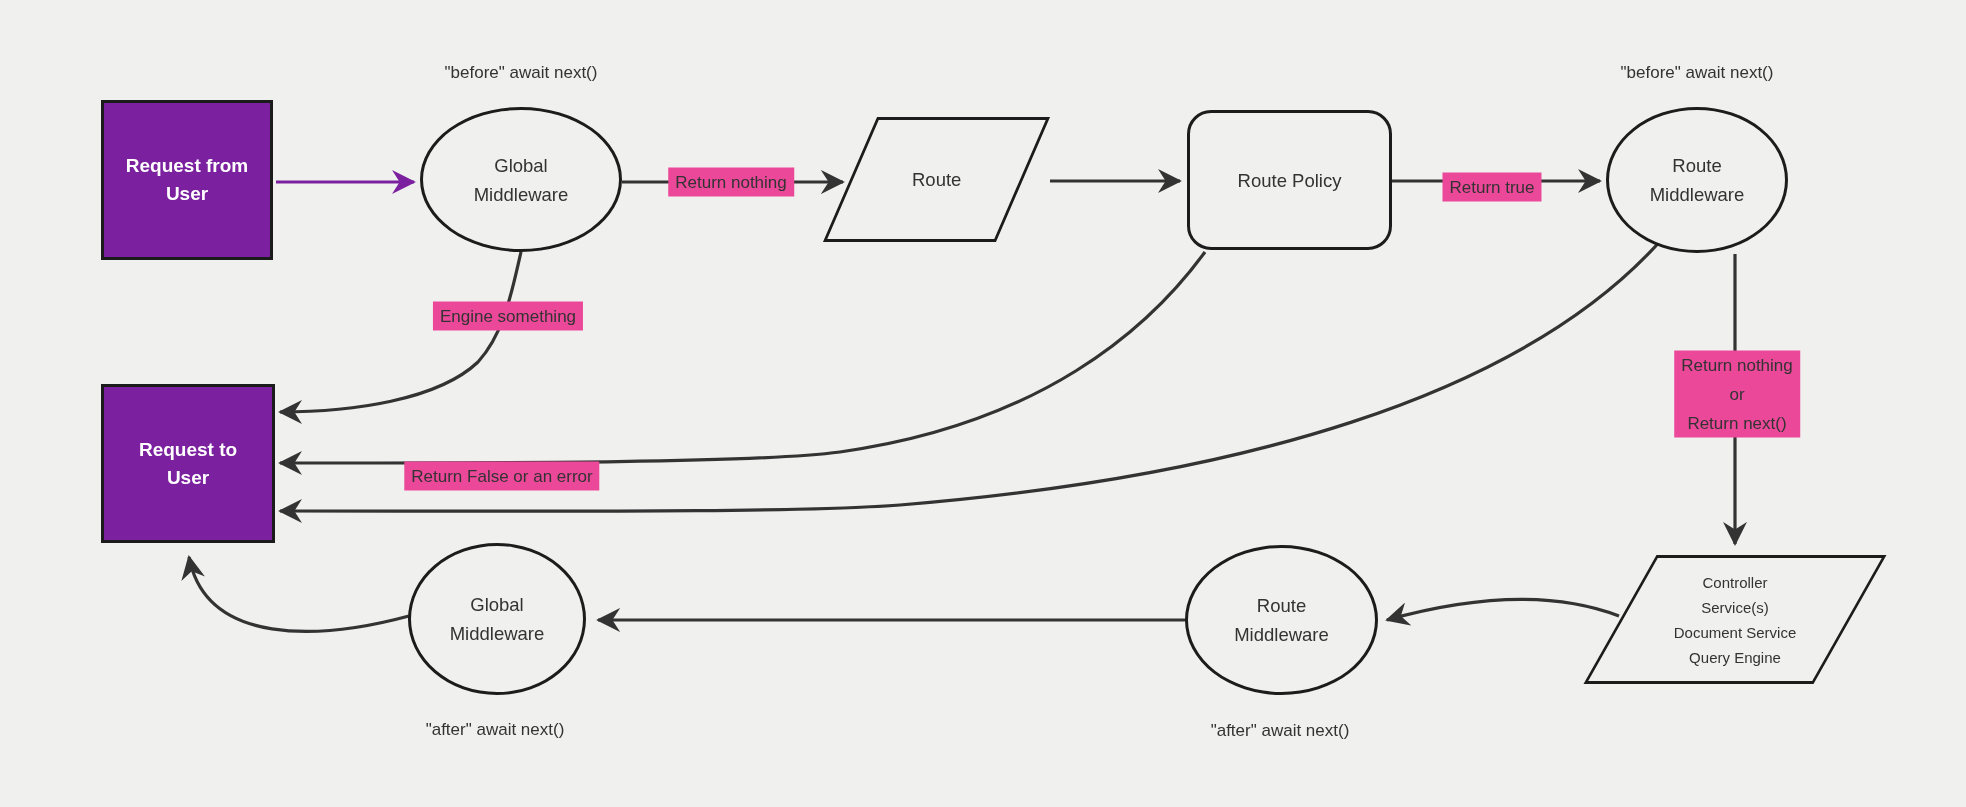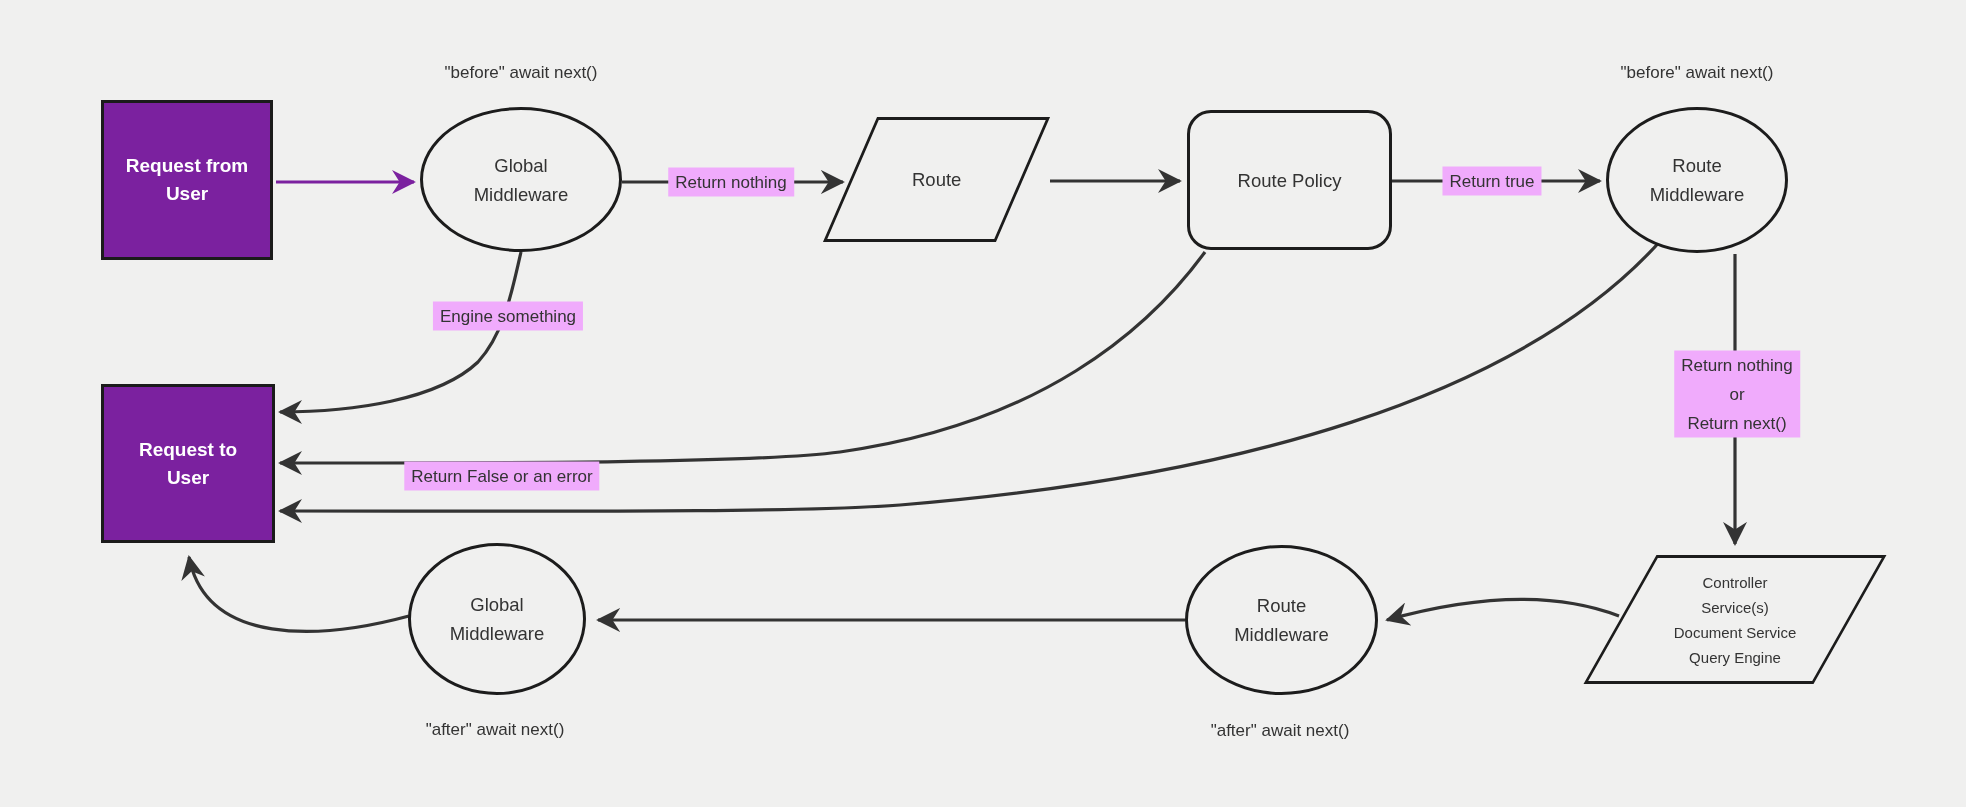--- a/index.html
+++ b/index.html
@@ -29,21 +29,21 @@
   #node-route{transform:skewX(-23.4deg);}
   #node-route .inner{transform:skewX(23.4deg);}
   #node-controller{transform:skewX(-29.5deg);font-size:15px;line-height:25px;}
   #node-controller .inner{transform:skewX(29.5deg);}
   .elabel{
     position:absolute;z-index:2;
     transform:translate(-50%,-50%);
     font-size:17px;line-height:29px;color:#333;
     white-space:nowrap;text-align:center;
   }
-  .elabel.bg{background:#f0abfc;padding:0 7px;}
+  .elabel.bg{background:#ec4899;padding:0 7px;}
 </style>
 </head>
 <body>
 
 <div id="canvas">
 
   <svg id="edges" width="1966" height="807" viewBox="0 0 1966 807">
     <defs>
       <marker id="arrow" viewBox="0 0 10 10" refX="9.2" refY="5" markerWidth="7.5" markerHeight="7.5" orient="auto-start-reverse">
         <path d="M0,0 L10,5 L0,10 L3.2,5 Z" fill="#333333"></path>
@@ -63,21 +63,21 @@
       <path d="M 409,616 C 320,640 206,646 189,557" marker-end="url(#arrow)"></path>
       <path d="M 521,252 C 512,290 505,332 478,362 C 438,400 352,412 280,412" marker-end="url(#arrow)"></path>
       <path d="M 1205,252 C 1148,330 1040,424 840,452 C 755,463 520,463 280,463" marker-end="url(#arrow)"></path>
       <path d="M 1663,238 C 1520,400 1230,478 900,505 C 800,513 520,511 280,511" marker-end="url(#arrow)"></path>
     </g>
   </svg>
 
   <div class="elabel" style="left:521px;top:72px;">"before" await next()</div>
   <div class="elabel" style="left:1697px;top:72px;">"before" await next()</div>
   <div class="elabel bg" style="left:731px;top:182px;">Return nothing</div>
-  <div class="elabel bg" style="left:1492px;top:181px;text-align:right;">Return true</div>
+  <div class="elabel bg" style="left:1492px;top:187px;text-align:right;">Return true</div>
   <div class="elabel bg" style="left:508px;top:316px;">Engine something</div>
   <div class="elabel bg" style="left:502px;top:476px;">Return False or an error</div>
   <div class="elabel bg" style="left:1737px;top:394px;">
     <div>Return nothing</div>
     <div>or</div>
     <div>Return next()</div>
   </div>
   <div class="elabel" style="left:495px;top:729px;">"after" await next()</div>
   <div class="elabel" style="left:1280px;top:730px;">"after" await next()</div>
 

